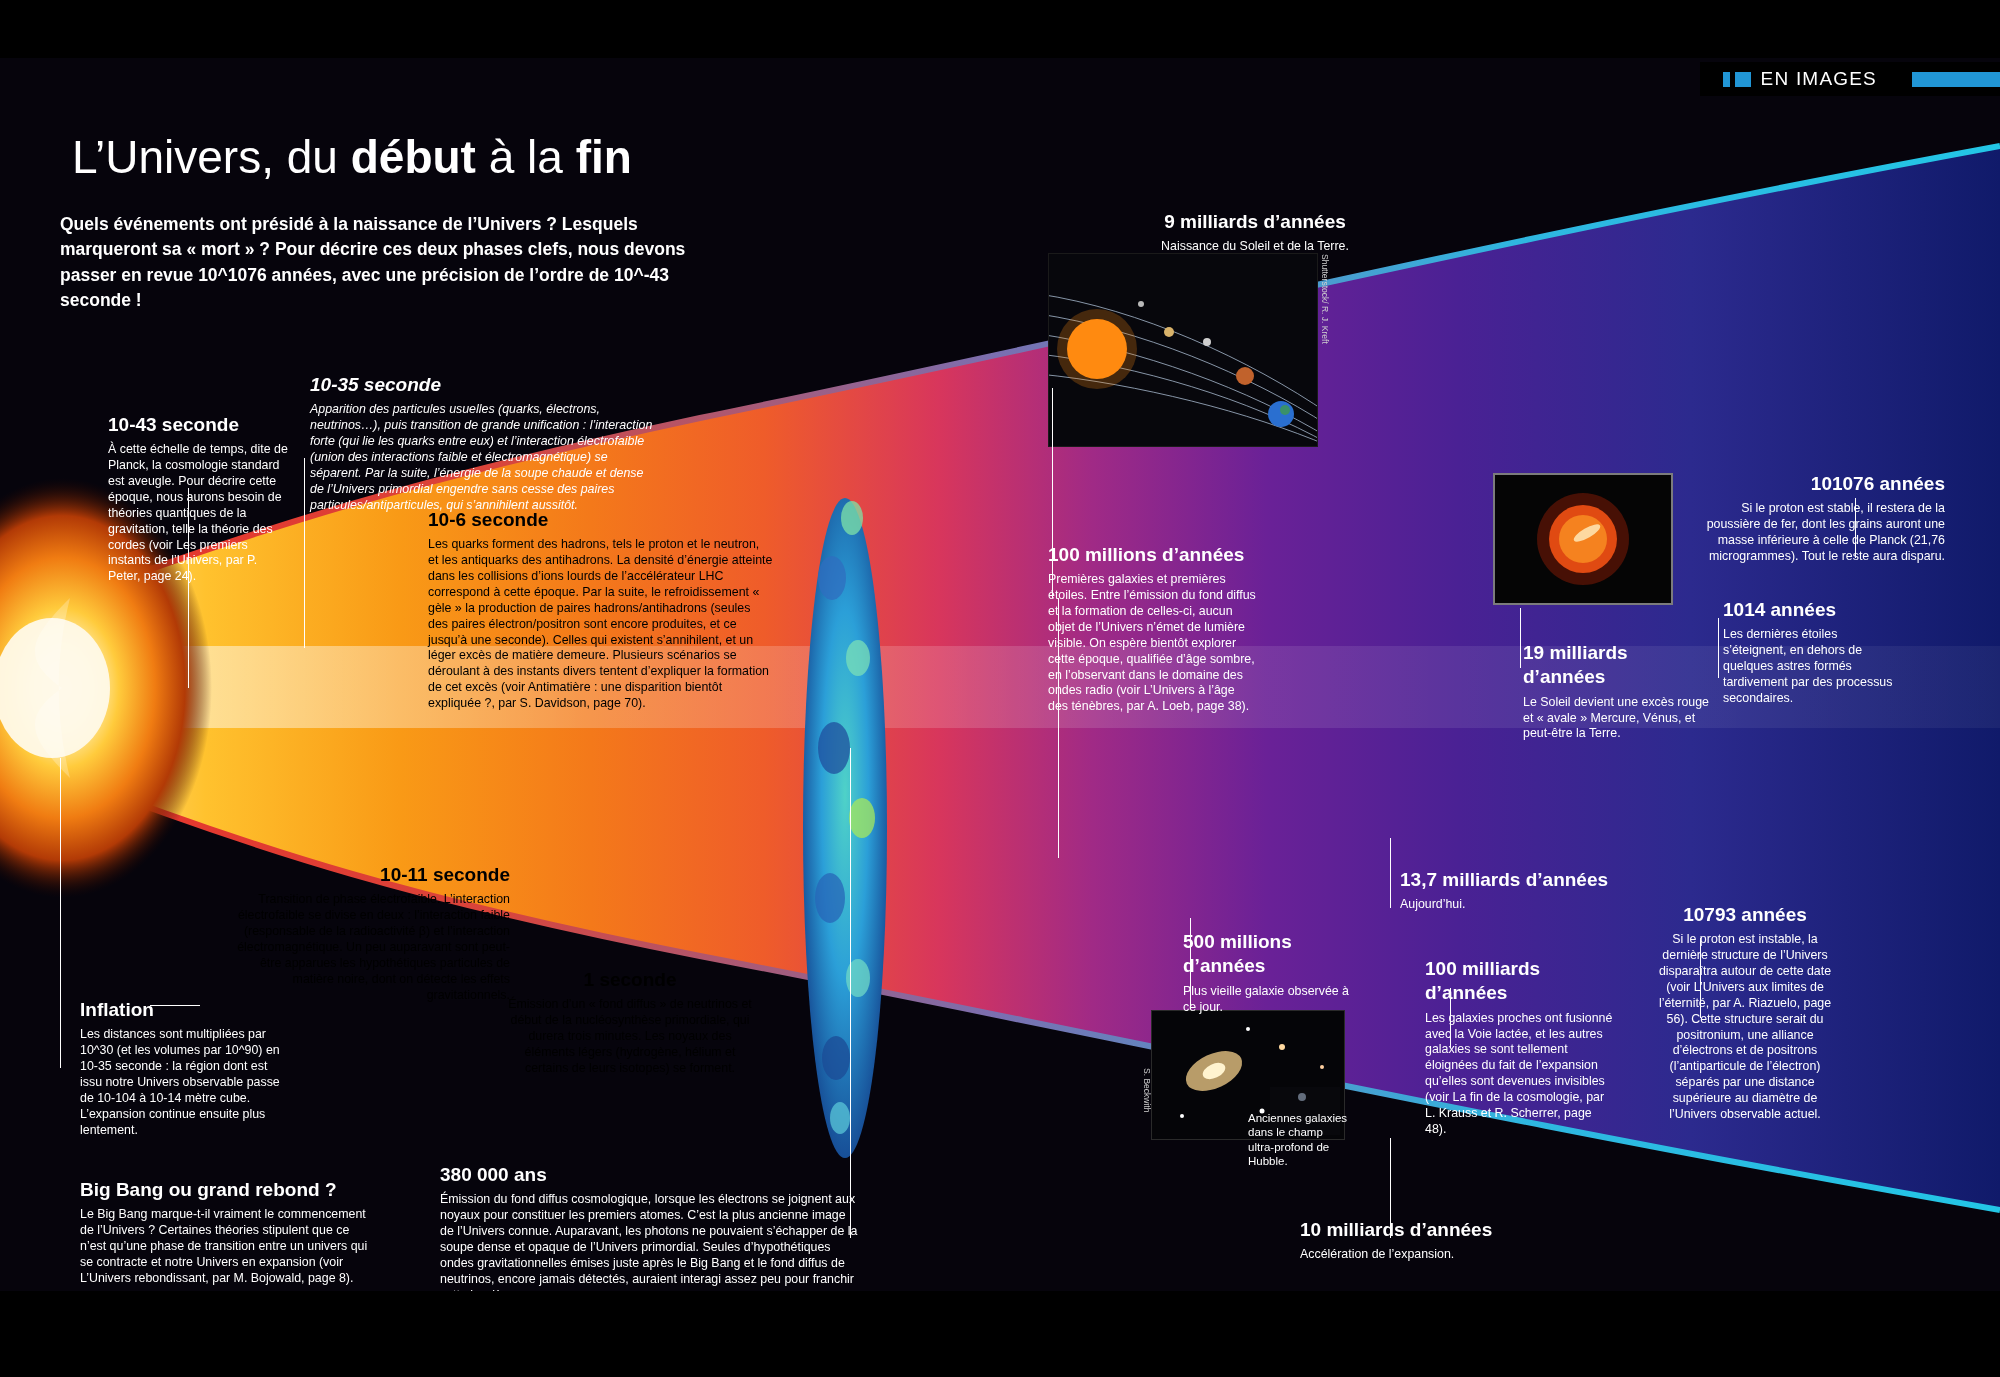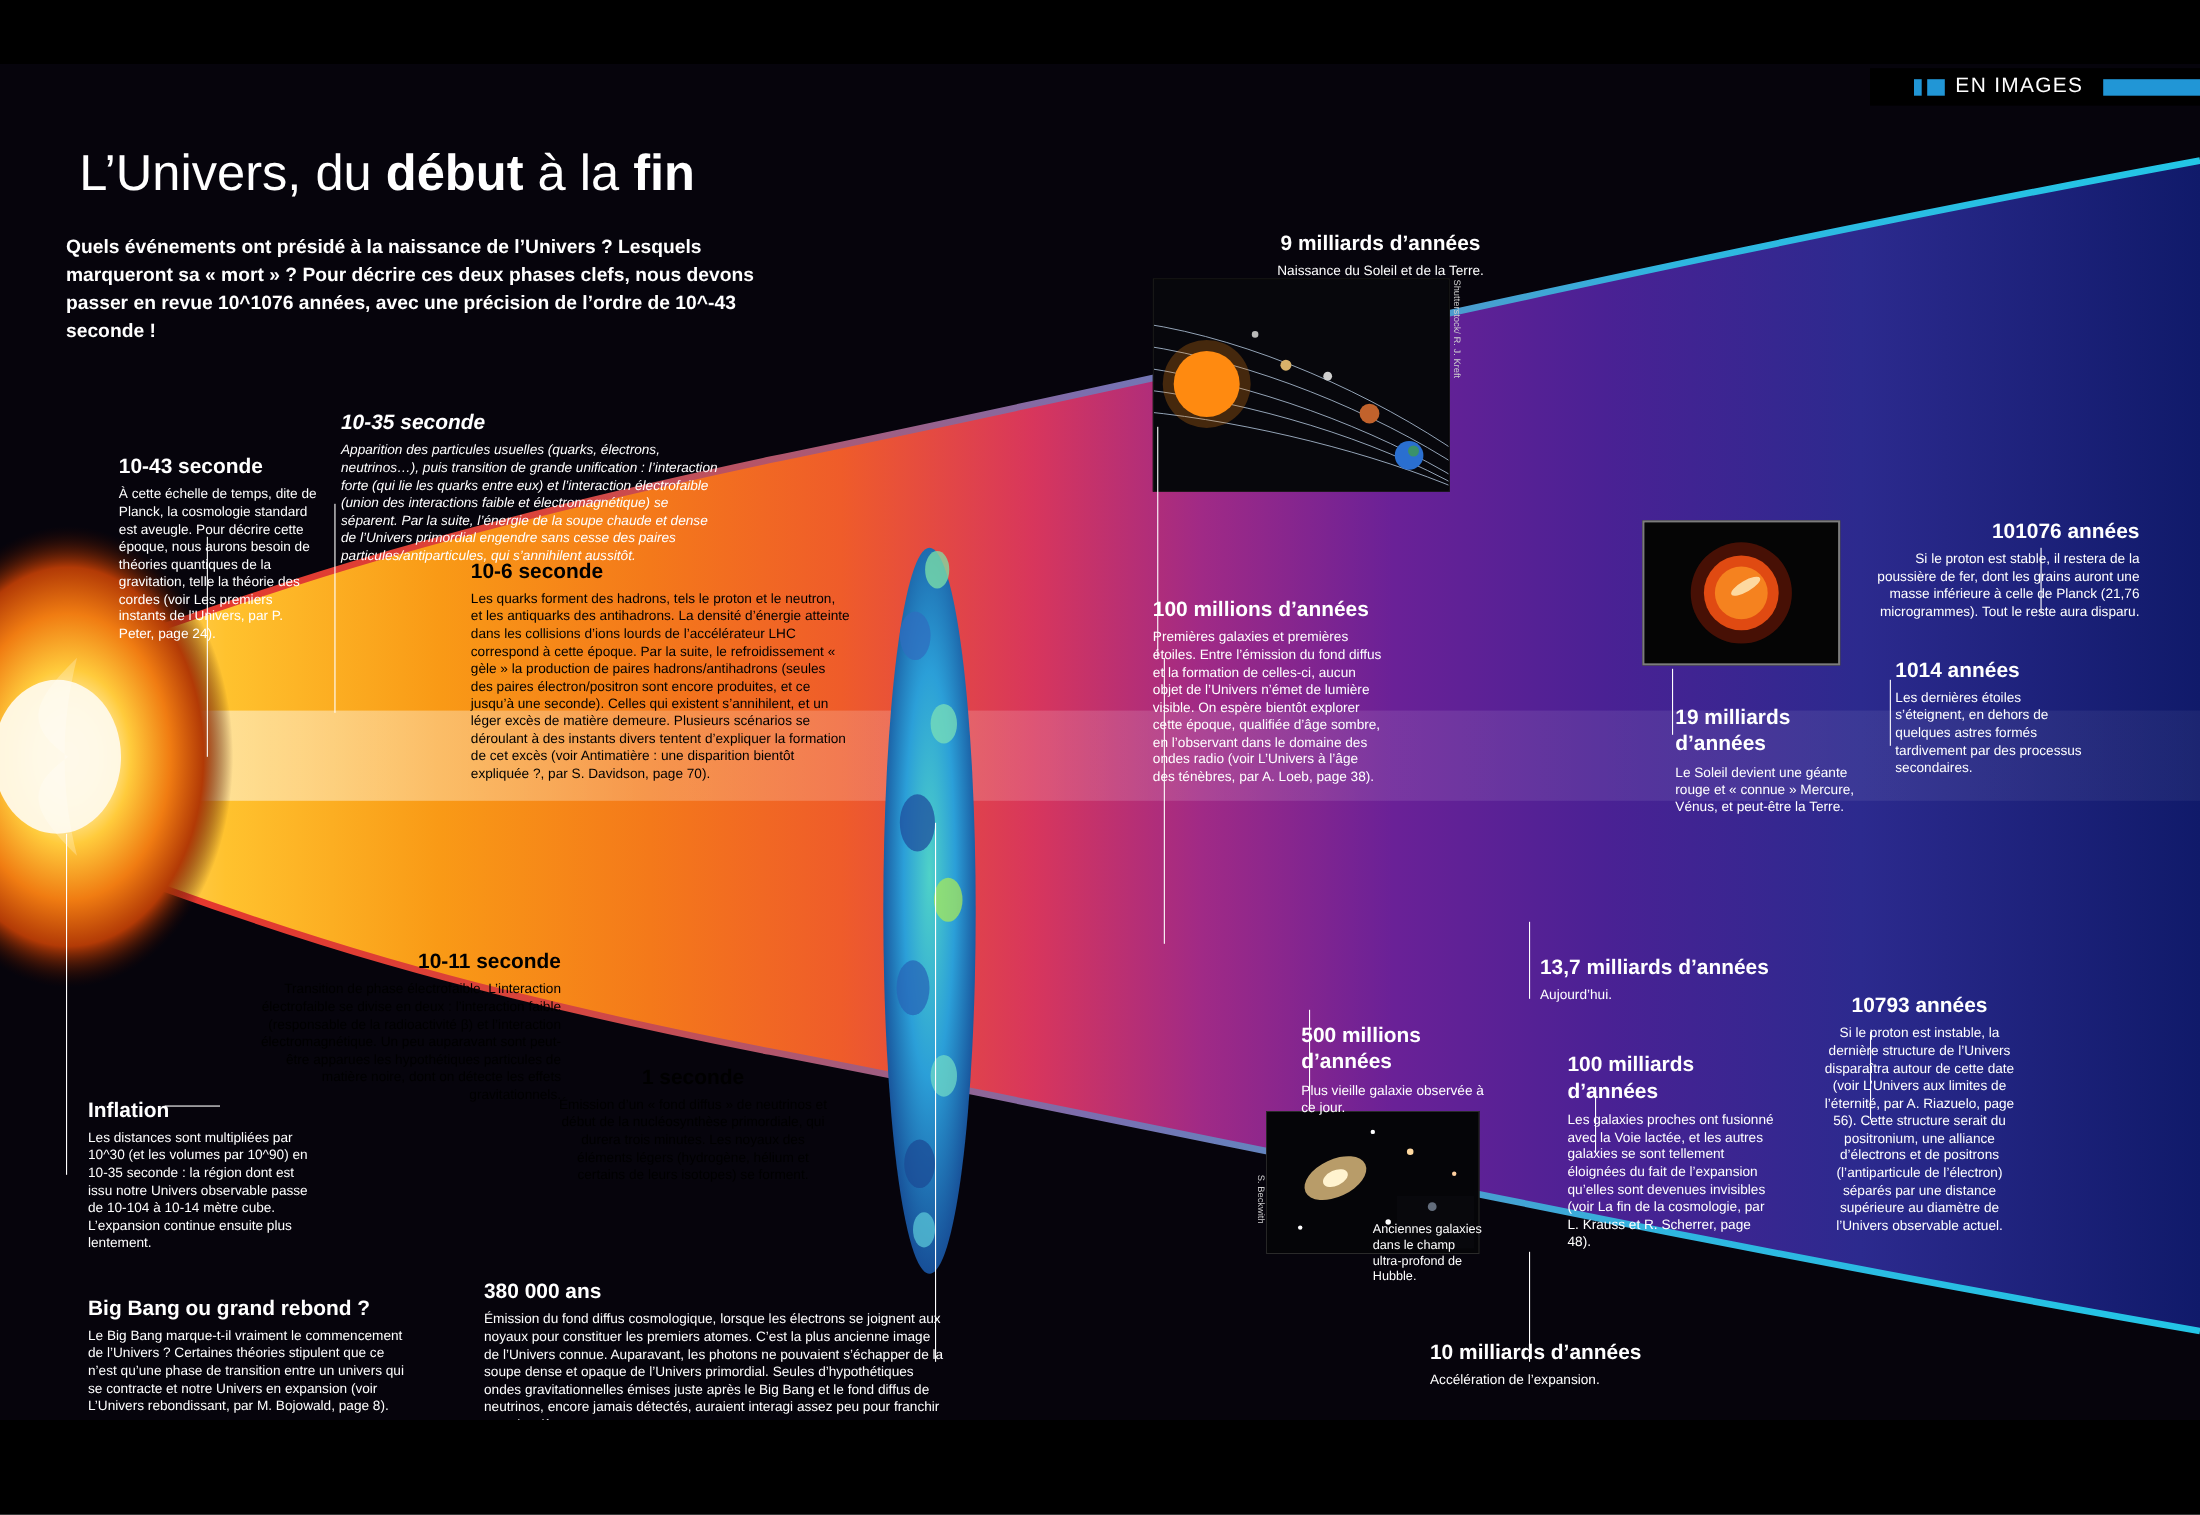--- a/index.html
+++ b/index.html
@@ -5,21 +5,21 @@
   html,body{margin:0;padding:0;background:#d8d8d8;}
   body{font-family:"Liberation Sans", sans-serif;}
   #page{
     position:relative;width:2000px;height:1377px;overflow:hidden;
     background:#000;
   }
   
   .topbar{position:absolute;left:0;top:0;width:2000px;height:58px;background:#000;z-index:40;}
   .botbar{position:absolute;left:0;bottom:0;width:2000px;height:86px;background:#000;z-index:40;}
   .ribbon{position:absolute;top:62px;right:0;width:300px;height:34px;background:#000;z-index:41;display:flex;align-items:center;justify-content:flex-end;}
-  .enimg{color:#fff;font-size:19px;letter-spacing:1.2px;margin-right:10px;}
+  .enimg{color:#fff;font-size:19px;letter-spacing:1.2px;margin-right:27px;}
   .rib-dash{display:inline-block;background:#2196d6;margin-right:5px;}
   .rib1{width:7px;height:15px;}
   .rib2{width:16px;height:15px;margin-right:10px;}
   .rib3{width:88px;height:15px;margin-right:0;margin-left:8px;}
 
   
   .stage{position:absolute;left:0;top:58px;width:2000px;height:1233px;overflow:hidden;background:#000;}
 
   
   .cone{
@@ -265,21 +265,21 @@
       <div class="bd">Aujourd’hui.</div>
     </div>
 
     <div class="note" style="left:1300px;top:1160px;width:240px;">
       <div class="hd"><span>10 milliards d’années</span></div>
       <div class="bd">Accélération de l’expansion.</div>
     </div>
 
     <div class="note" style="left:1523px;top:565px;width:190px;margin-top:18px;">
       <div class="hd"><span>19 milliards d’années</span></div>
-      <div class="bd">Le Soleil devient une géante rouge et « connue » Mercure, Vénus, et peut-être la Terre.</div>
+      <div class="bd">Le Soleil devient une excès rouge et « avale » Mercure, Vénus, et peut-être la Terre.</div>
     </div>
 
     <div class="note" style="left:1425px;top:899px;width:190px;text-align:left;">
       <div class="hd"><span>100 milliards d’années</span></div>
       <div class="bd">Les galaxies proches ont fusionné avec la Voie lactée, et les autres galaxies se sont tellement éloignées du fait de l’expansion qu’elles sont devenues invisibles (voir La fin de la cosmologie, par L. Krauss et R. Scherrer, page 48).</div>
     </div>
 
     <div class="note" style="left:1723px;top:540px;width:180px;">
       <div class="hd"><span>1014 années</span></div>
       <div class="bd">Les dernières étoiles s’éteignent, en dehors de quelques astres formés tardivement par des processus secondaires.</div>

